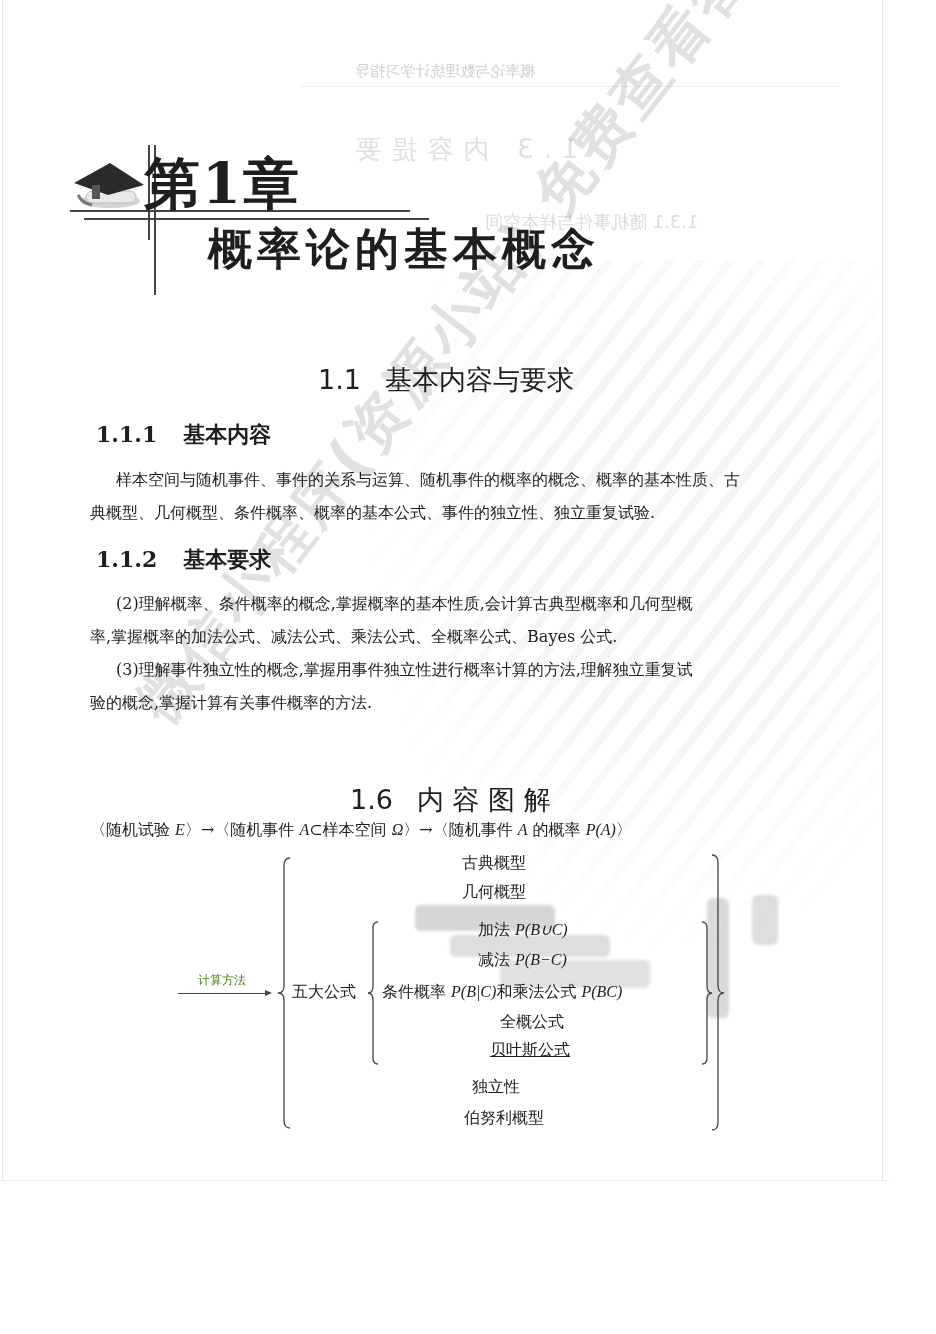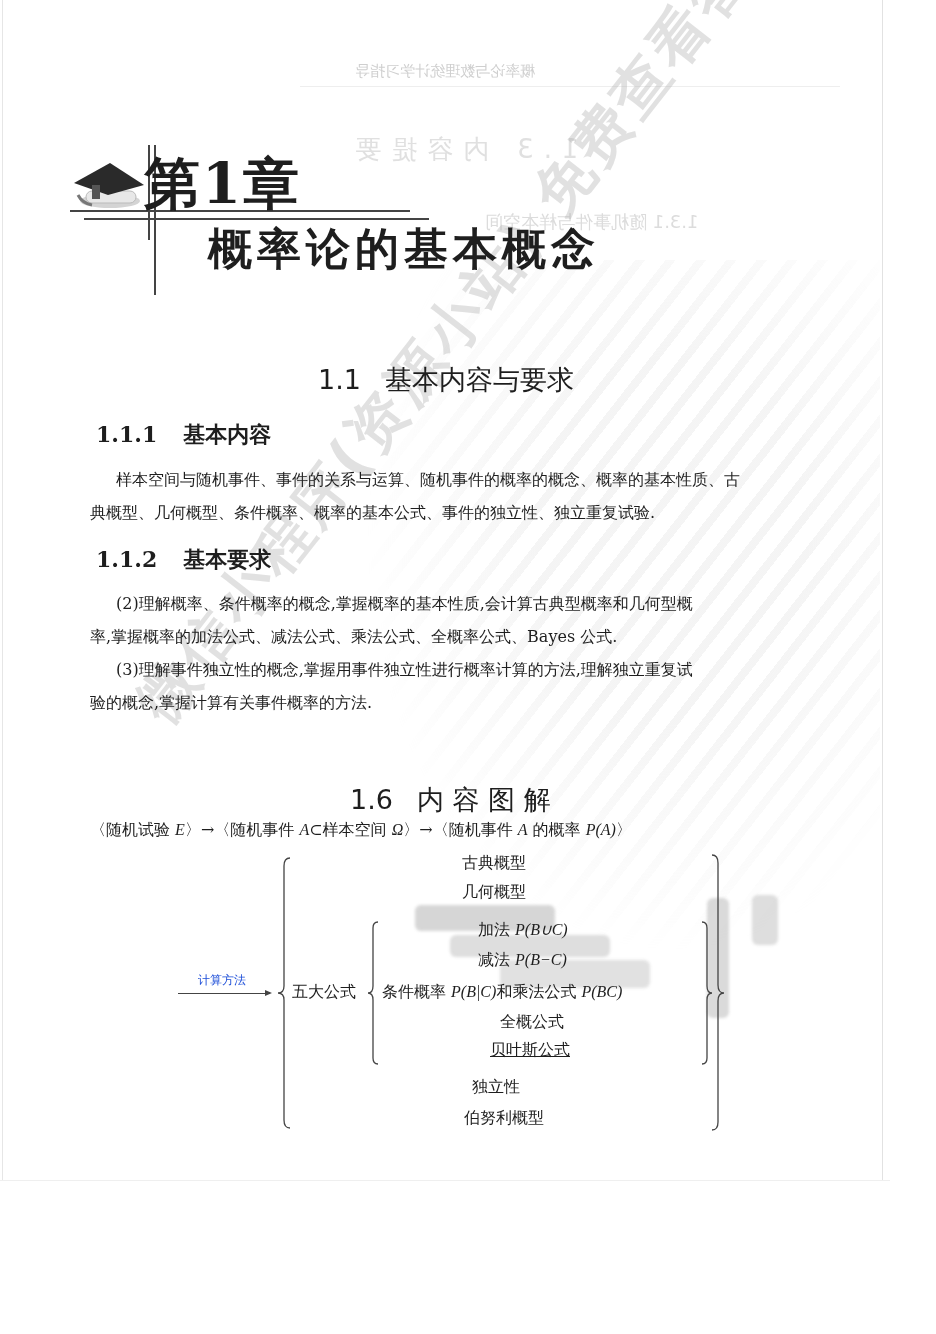--- a/index.html
+++ b/index.html
@@ -44,21 +44,21 @@
   .sub-title .num { margin-right: 26px; }
   .para { position: absolute; left: 90px; width: 756px; font-size: 16px; line-height: 33px; text-align: justify; }
   .para .line { display: block; white-space: nowrap; }
   .indent { padding-left: 26px; }
 
   .flow { position: absolute; left: 90px; top: 820px; font-size: 16px; white-space: nowrap; }
   .flow i { font-family: "Liberation Serif", serif; }
 
   .node { position: absolute; font-size: 16px; white-space: nowrap; }
   .node i { font-family: "Liberation Serif", serif; }
-  .small-label { position: absolute; left: 198px; top: 972px; font-size: 12px; color: #1d4ed8; }
+  .small-label { position: absolute; left: 198px; top: 972px; font-size: 12px; color: #4d7c0f; }
   .arrow { position: absolute; left: 178px; top: 993px; width: 92px; height: 1px; background: #444; }
   .arrow::after { content: ""; position: absolute; right: -2px; top: -3px; border-left: 7px solid #444;
                   border-top: 3.5px solid transparent; border-bottom: 3.5px solid transparent; }
   svg.brace { position: absolute; overflow: visible; }
 </style>
 </head>
 <body>
 
 <div class="page-edge-left"></div>
 <div class="page-edge-right"></div>

